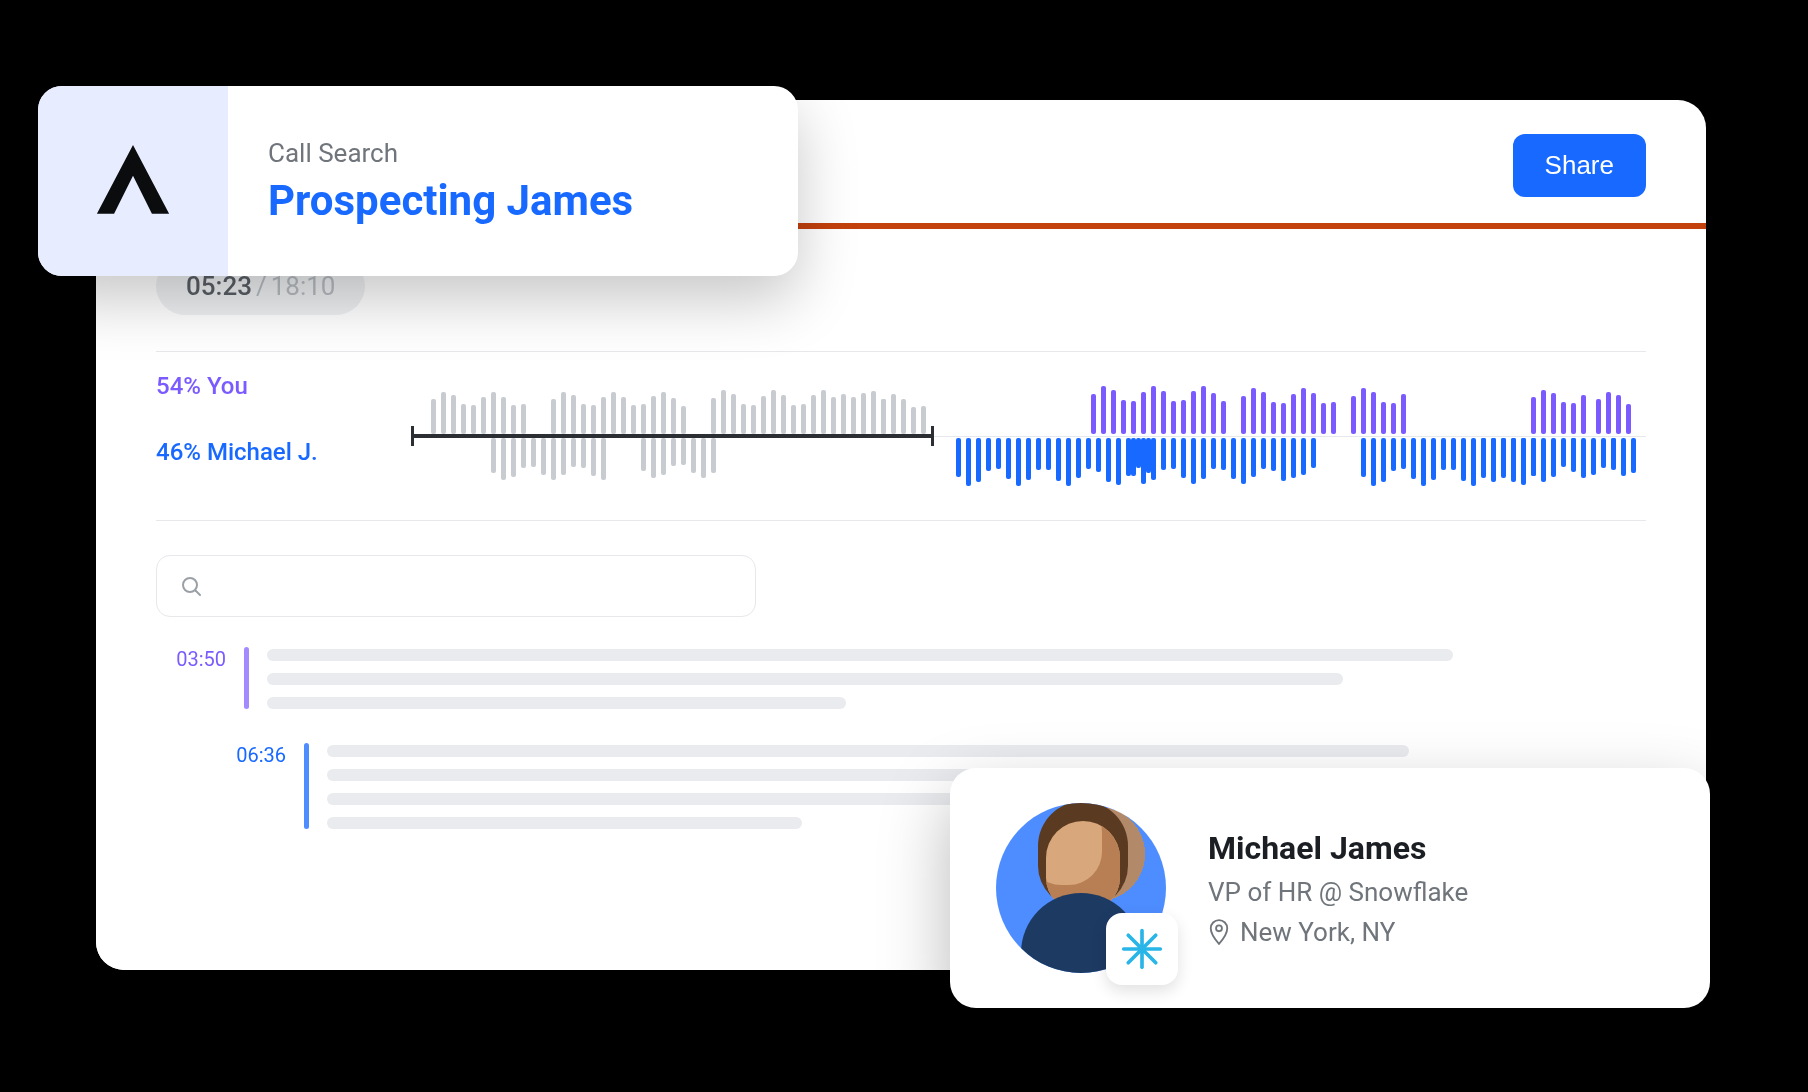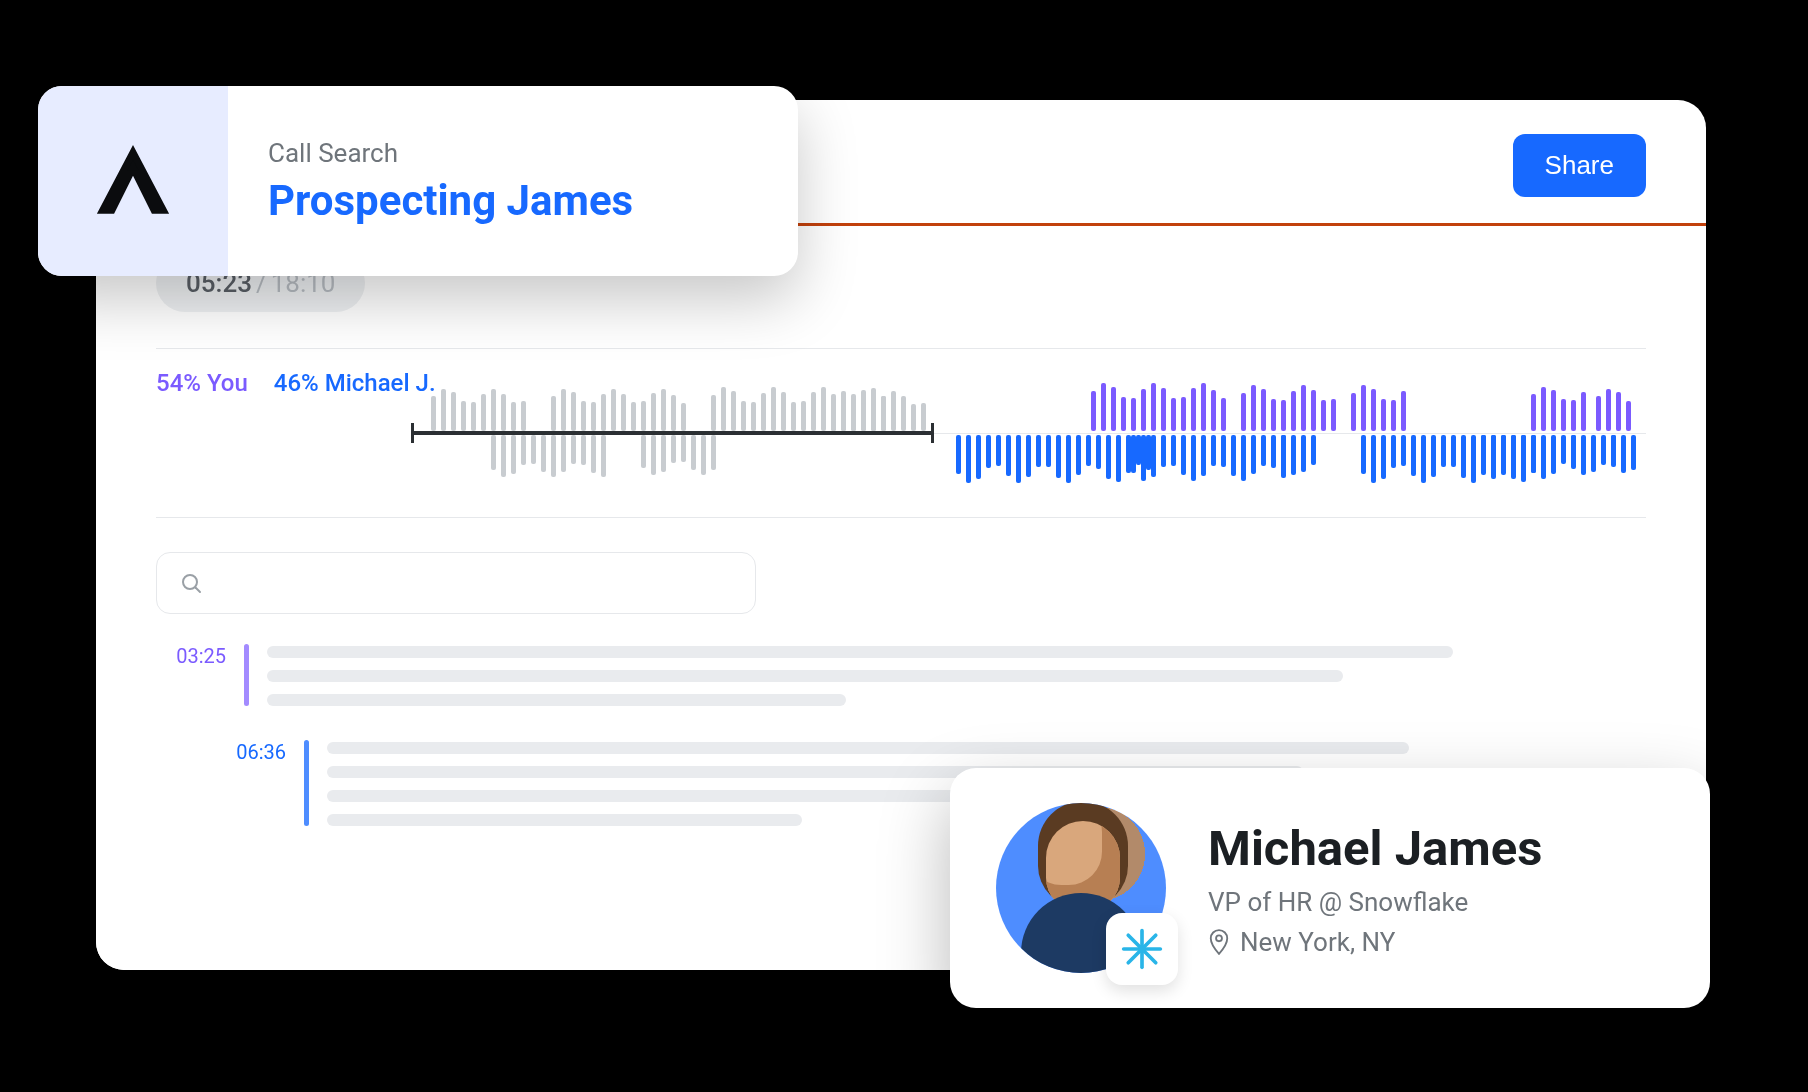--- a/index.html
+++ b/index.html
@@ -23,21 +23,21 @@
     border-radius: 28px;
     box-shadow: 0 30px 80px rgba(0,0,0,.25);
   }
 
   
   .mc-header {
     display: flex;
     align-items: center;
     justify-content: space-between;
     padding: 34px 60px 26px 60px;
-    border-bottom: 3px solid #c2410c;
+    border-bottom: 6px solid #c2410c;
   }
   .share-btn {
     background: #1769ff;
     color: #fff;
     font-size: 26px;
     font-weight: 500;
     border: none;
     border-radius: 12px;
     padding: 16px 32px;
     cursor: pointer;
@@ -63,25 +63,24 @@
     margin: 36px 60px 0 60px;
     border-top: 1px solid #e6e8eb;
     border-bottom: 1px solid #e6e8eb;
     padding: 24px 0 24px 0;
   }
   .wave-labels-col {
     position: absolute;
     left: 0;
     top: 20px;
     display: flex;
-    flex-direction: row;
-    gap: 26px;
+    flex-direction: column;
+    gap: 38px;
     font-size: 24px;
     font-weight: 500;
-    align-items: center;
   }
   .wave-labels-col .you { color: #7b5bff; }
   .wave-labels-col .mj  { color: #1769ff; }
 
   .wave-track {
     position: relative;
     margin-left: 255px;
     height: 120px;
   }
   .wave-baseline {
@@ -270,21 +269,21 @@
     width: 72px;
     height: 72px;
     background: #fff;
     border-radius: 16px;
     box-shadow: 0 6px 16px rgba(0,0,0,.12);
     display: flex;
     align-items: center;
     justify-content: center;
   }
   .contact-info { display: flex; flex-direction: column; gap: 10px; }
-  .contact-name { font-size: 49px; font-weight: 700; color: #1b1f23; }
+  .contact-name { font-size: 32px; font-weight: 700; color: #1b1f23; }
   .contact-title{ font-size: 26px; color: #6f757b; }
   .contact-loc  { font-size: 26px; color: #6f757b; display: flex; align-items: center; gap: 10px; }
 
   
   .main-card::after{
     content:"";
     position:absolute;
     left:0; right:0; bottom:0;
     height:140px;
     background: linear-gradient(to bottom, rgba(255,255,255,0), #fff 70%);
@@ -553,21 +552,21 @@
   <div class="search-box">
     <svg width="24" height="24" viewBox="0 0 24 24" fill="none">
       <circle cx="11" cy="11" r="7" stroke="#9aa0a6" stroke-width="2"></circle>
       <line x1="16.5" y1="16.5" x2="21" y2="21" stroke="#9aa0a6" stroke-width="2" stroke-linecap="round"></line>
     </svg>
   </div>
 
   
   <div class="transcript">
     <div class="t-row">
-      <div class="t-time purple">03:25</div>
+      <div class="t-time purple">03:50</div>
       <div class="t-bar purple"></div>
       <div class="t-lines">
         <span style="width:86%"></span>
         <span style="width:78%"></span>
         <span style="width:42%"></span>
       </div>
     </div>
     <div class="t-row indent">
       <div class="t-time blue">06:36</div>
       <div class="t-bar blue"></div>

